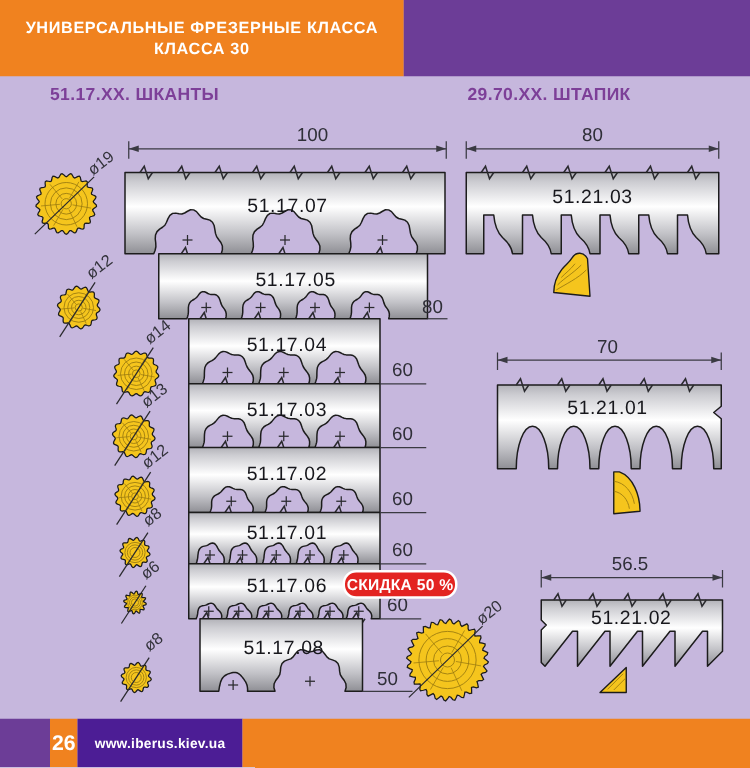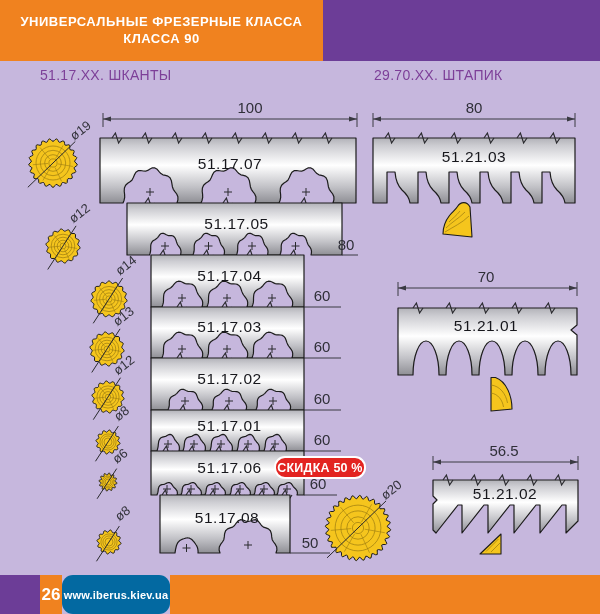--- a/index.html
+++ b/index.html
@@ -2,33 +2,33 @@
 <html><head>
 <meta charset="utf-8">
 <style>
   html,body{margin:0;padding:0;}
   .page{position:relative;width:600px;height:614px;background:#c6b7dd;
         font-family:"Liberation Sans",sans-serif;overflow:hidden;}
   .hdr-orange{position:absolute;left:0;top:0;width:323px;height:61px;background:#f0821f;}
   .hdr-purple{position:absolute;left:323px;top:0;width:277px;height:61px;background:#6c3d97;}
   .hdr-title{position:absolute;left:0;top:13px;width:100%;text-align:center;color:#ffffff;
              font-weight:bold;font-size:13px;line-height:17px;letter-spacing:.5px;}
-  .sec-title{position:absolute;color:#7d3f98;font-weight:normal;font-size:14px;letter-spacing:.3px;}
+  .sec-title{position:absolute;color:#7d3f98;font-weight:bold;font-size:14px;letter-spacing:.3px;}
   .sec-left{left:40px;top:67px;}
   .sec-right{left:374px;top:67px;}
   .drawing{position:absolute;left:0;top:0;width:600px;height:614px;}
   .badge{position:absolute;left:274px;top:456px;width:88px;height:19px;background:#e32421;
          border:2px solid #fff;border-radius:11px;color:#fff;font-weight:bold;font-size:12.5px;
          display:flex;align-items:center;justify-content:center;letter-spacing:.2px;z-index:6;text-align:right;}
   .footer{position:absolute;left:0;top:575px;width:600px;height:39px;display:flex;z-index:5;}
   .f-p1{width:40px;background:#6c3d97;}
   .f-num{width:22px;background:#f0821f;color:#fff;font-weight:bold;font-size:17px;
          display:flex;align-items:center;justify-content:center;}
-  .f-site{width:108px;background:#0369a1;color:#fff;font-weight:bold;font-size:11px;
-          display:flex;align-items:center;justify-content:center;letter-spacing:.2px;border-radius:11px;}
+  .f-site{width:132px;background:#4c1d95;color:#fff;font-weight:bold;font-size:11px;
+          display:flex;align-items:center;justify-content:center;letter-spacing:.2px;}
   .f-or{flex:1;background:#f0821f;}
 </style>
 </head>
 <body>
 
 <div class="page">
 
   <svg class="drawing" id="dwg" viewBox="0 0 600 614" xmlns="http://www.w3.org/2000/svg">
     <defs>
       <linearGradient id="steel" x1="0" y1="0" x2="0" y2="1">
@@ -444,21 +444,21 @@
           <path d="M433,462 L441,459.4 L441,464.6 Z" fill="#3a3a42"></path>
           <path d="M578,462 L570,459.4 L570,464.6 Z" fill="#3a3a42"></path>
           <text x="504" y="456" fill="#2f2f38" font-size="15" text-anchor="middle">56.5</text>
         </g>
       </g>
   </svg>
 
   <div class="hdr-orange">
     <div class="hdr-title">
       <div>УНИВЕРСАЛЬНЫЕ ФРЕЗЕРНЫЕ КЛАССА</div>
-      <div>КЛАССА 90</div>
+      <div>КЛАССА 30</div>
     </div>
   </div>
   <div class="hdr-purple"></div>
 
   <div class="sec-title sec-left">51.17.XX.  ШКАНТЫ</div>
   <div class="sec-title sec-right">29.70.XX.  ШТАПИК</div>
 
   <div class="badge">СКИДКА 50 %</div>
 
   <div class="footer">

